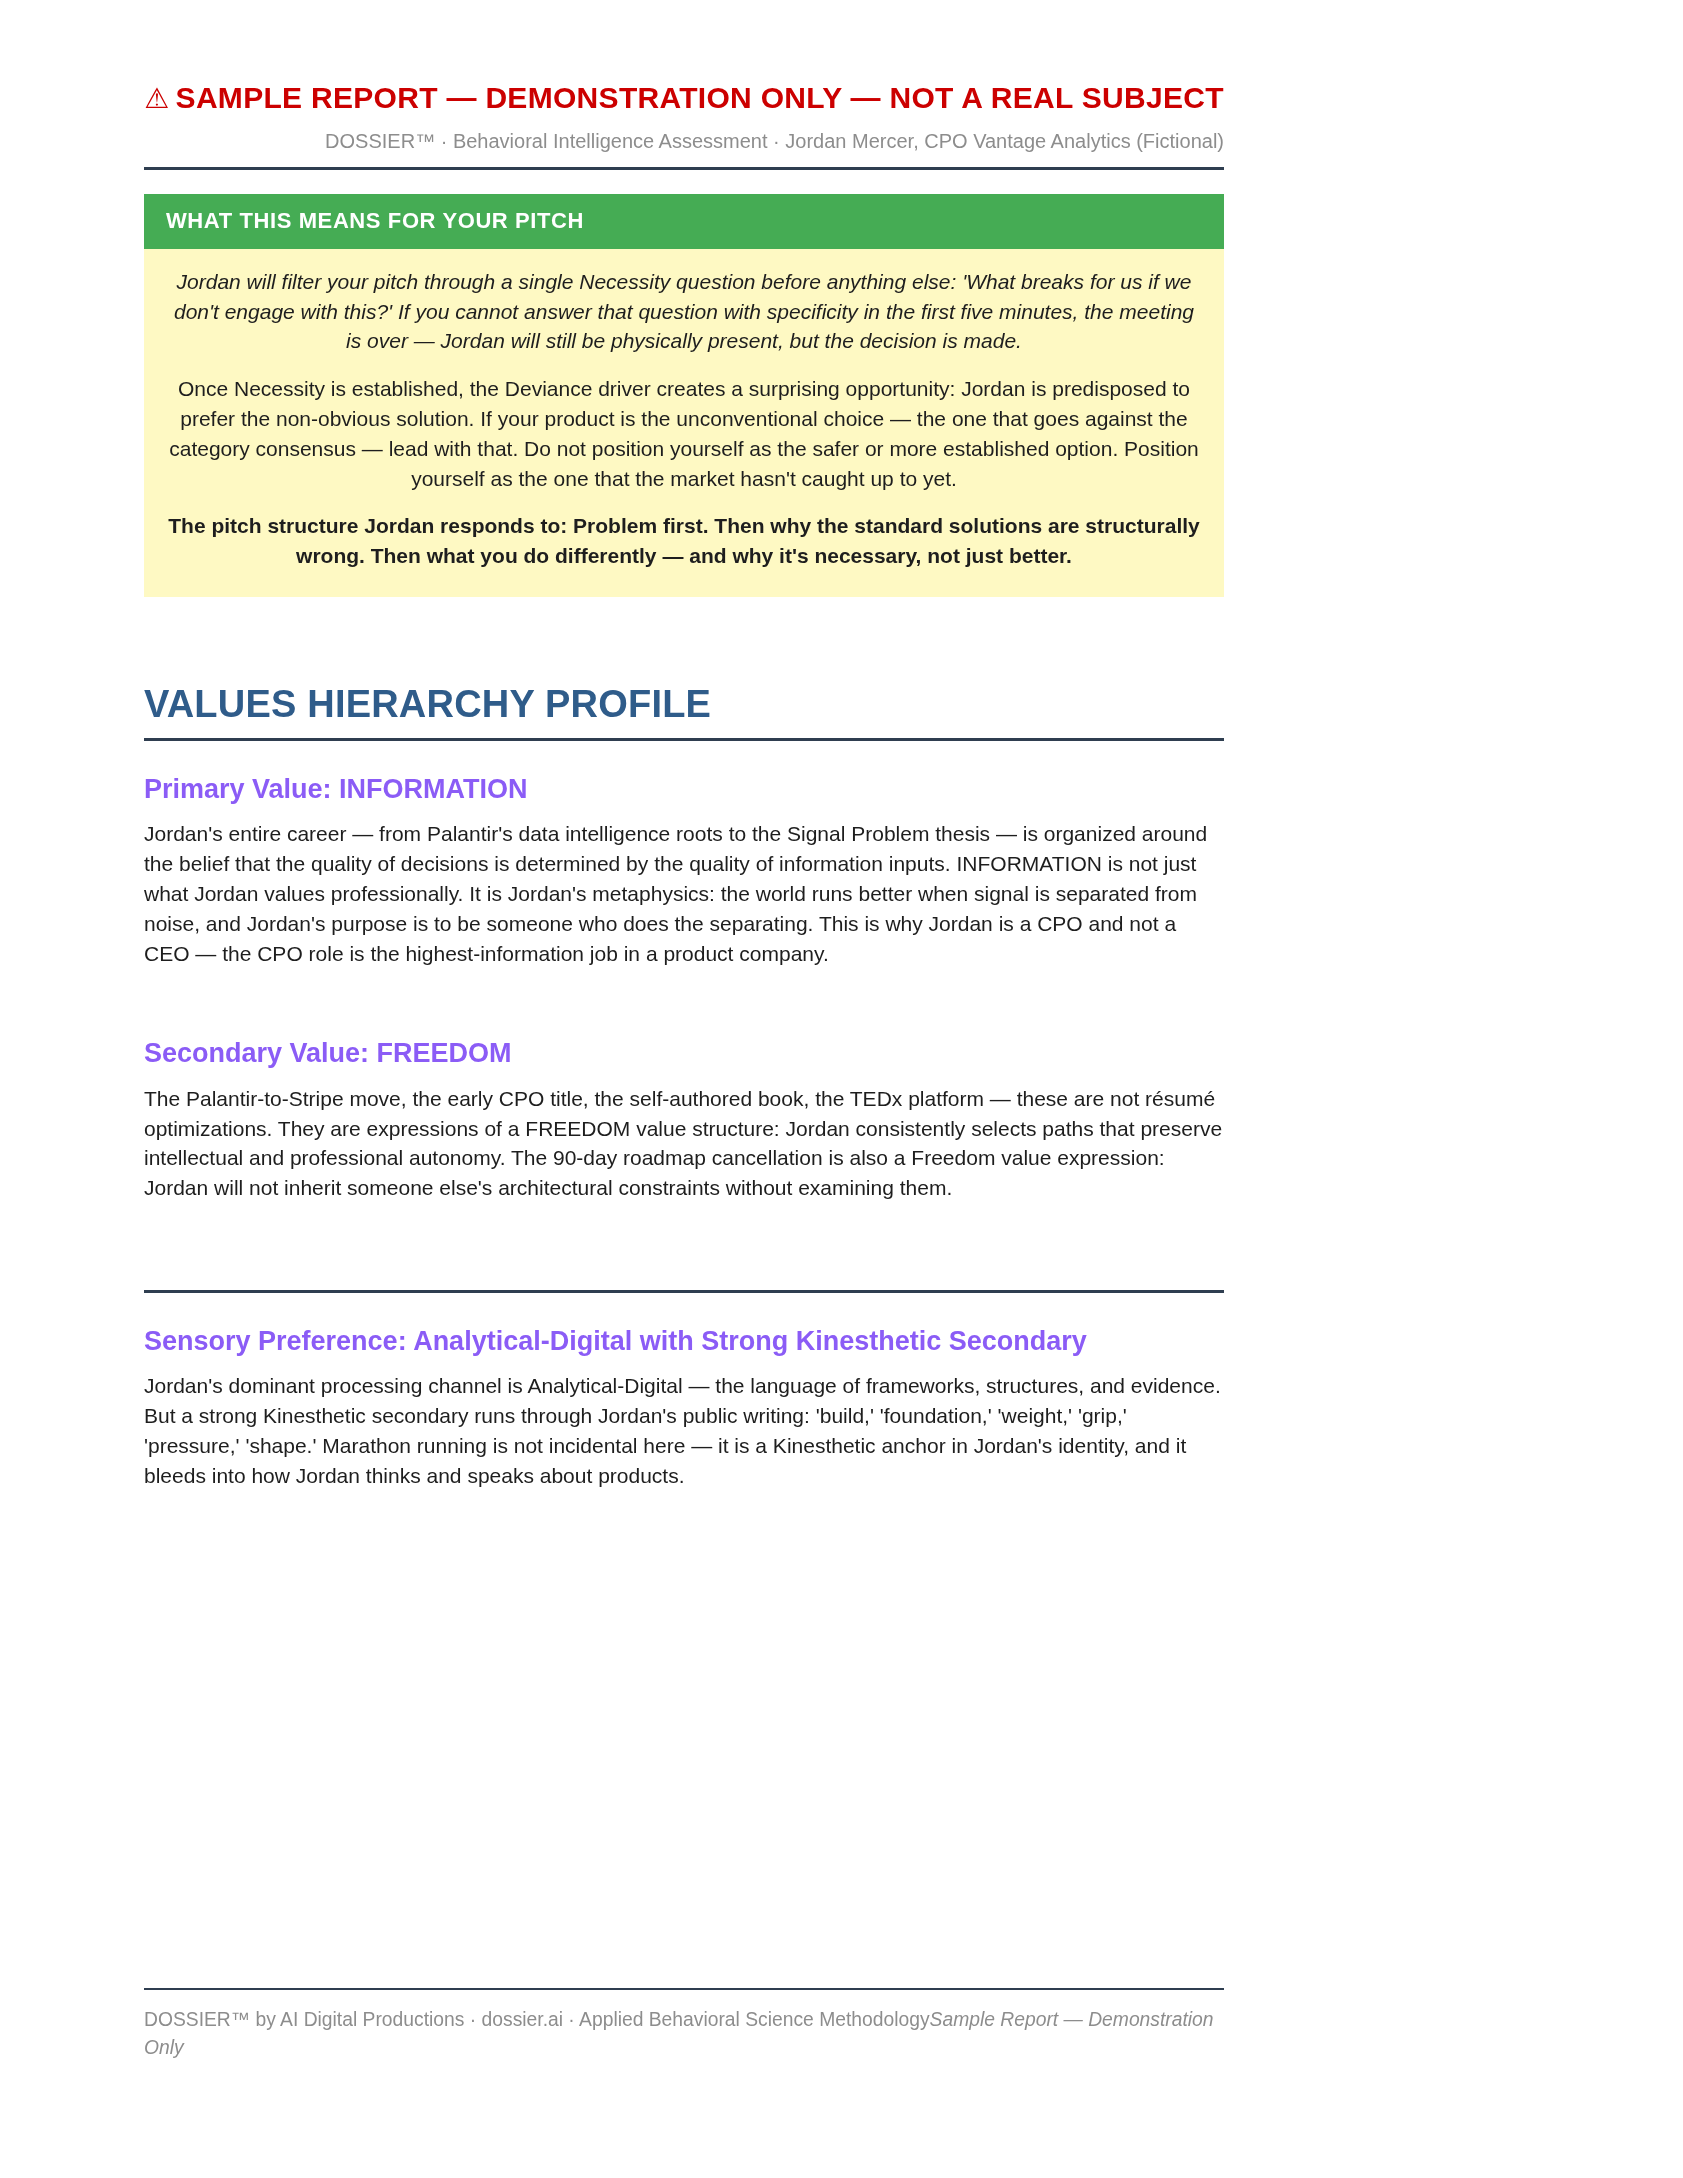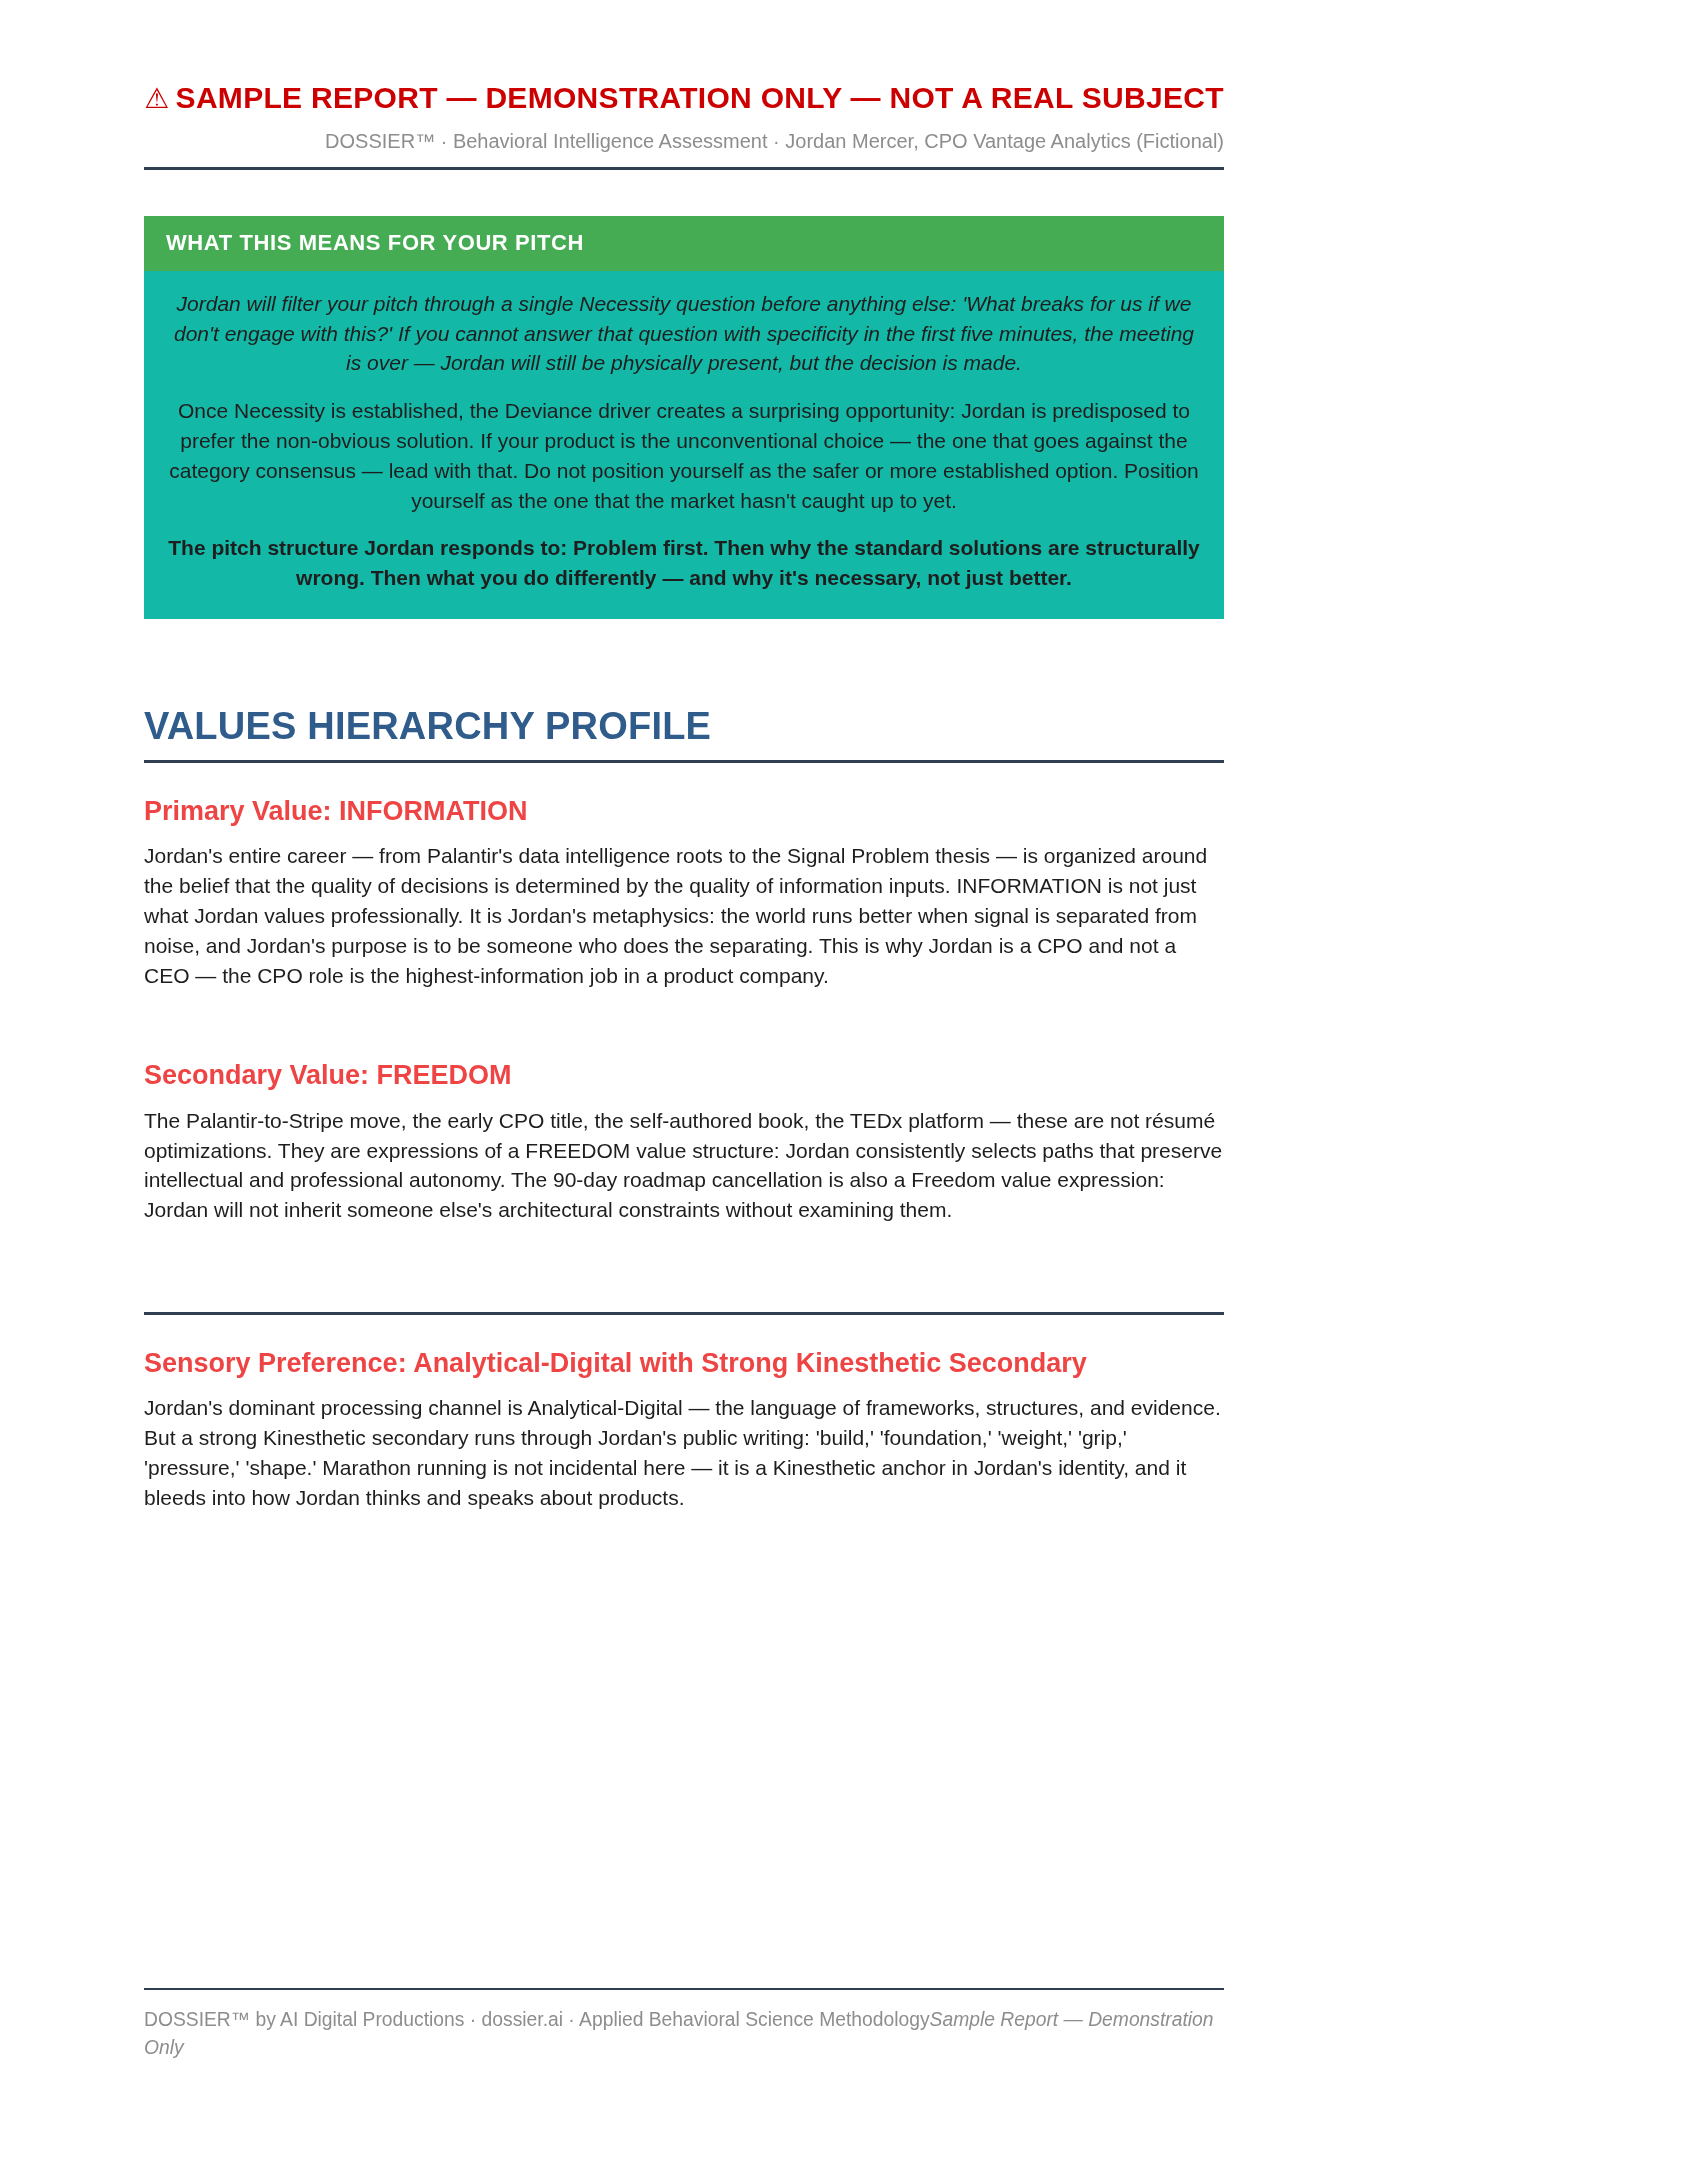--- a/index.html
+++ b/index.html
@@ -50,22 +50,22 @@
     line-height: 1.2;
   }
   .hdr-rule {
     margin-top: 14px;
     border-bottom: 3px solid #2f3e50;
     height: 0;
   }
 
   
   .callout {
-    margin-top: 46px;
-    background: #14b8a6;
+    margin-top: 24px;
+    background: #fef9c3;
     width: 100%;
     box-sizing: border-box;
   }
   .callout-head {
     background: #45ac54;
     color: #ffffff;
     font-size: 22px;
     font-weight: bold;
     letter-spacing: 0.6px;
     padding: 14px 22px 15px 22px;
@@ -101,21 +101,21 @@
   }
   .section-rule {
     margin-top: 12px;
     border-bottom: 3px solid #2f3e50;
     height: 0;
   }
 
   .sub-block { margin-top: 32px; }
   .sub-block.spaced { margin-top: 69px; }
   .sub-title {
-    color: #ef4444;
+    color: #8b5cf6;
     font-size: 27px;
     font-weight: bold;
     margin: 0 0 14px 0;
     line-height: 1.2;
   }
   .body-text {
     margin: 0;
     font-size: 21px;
     line-height: 1.42;
     color: #1e1e1e;

